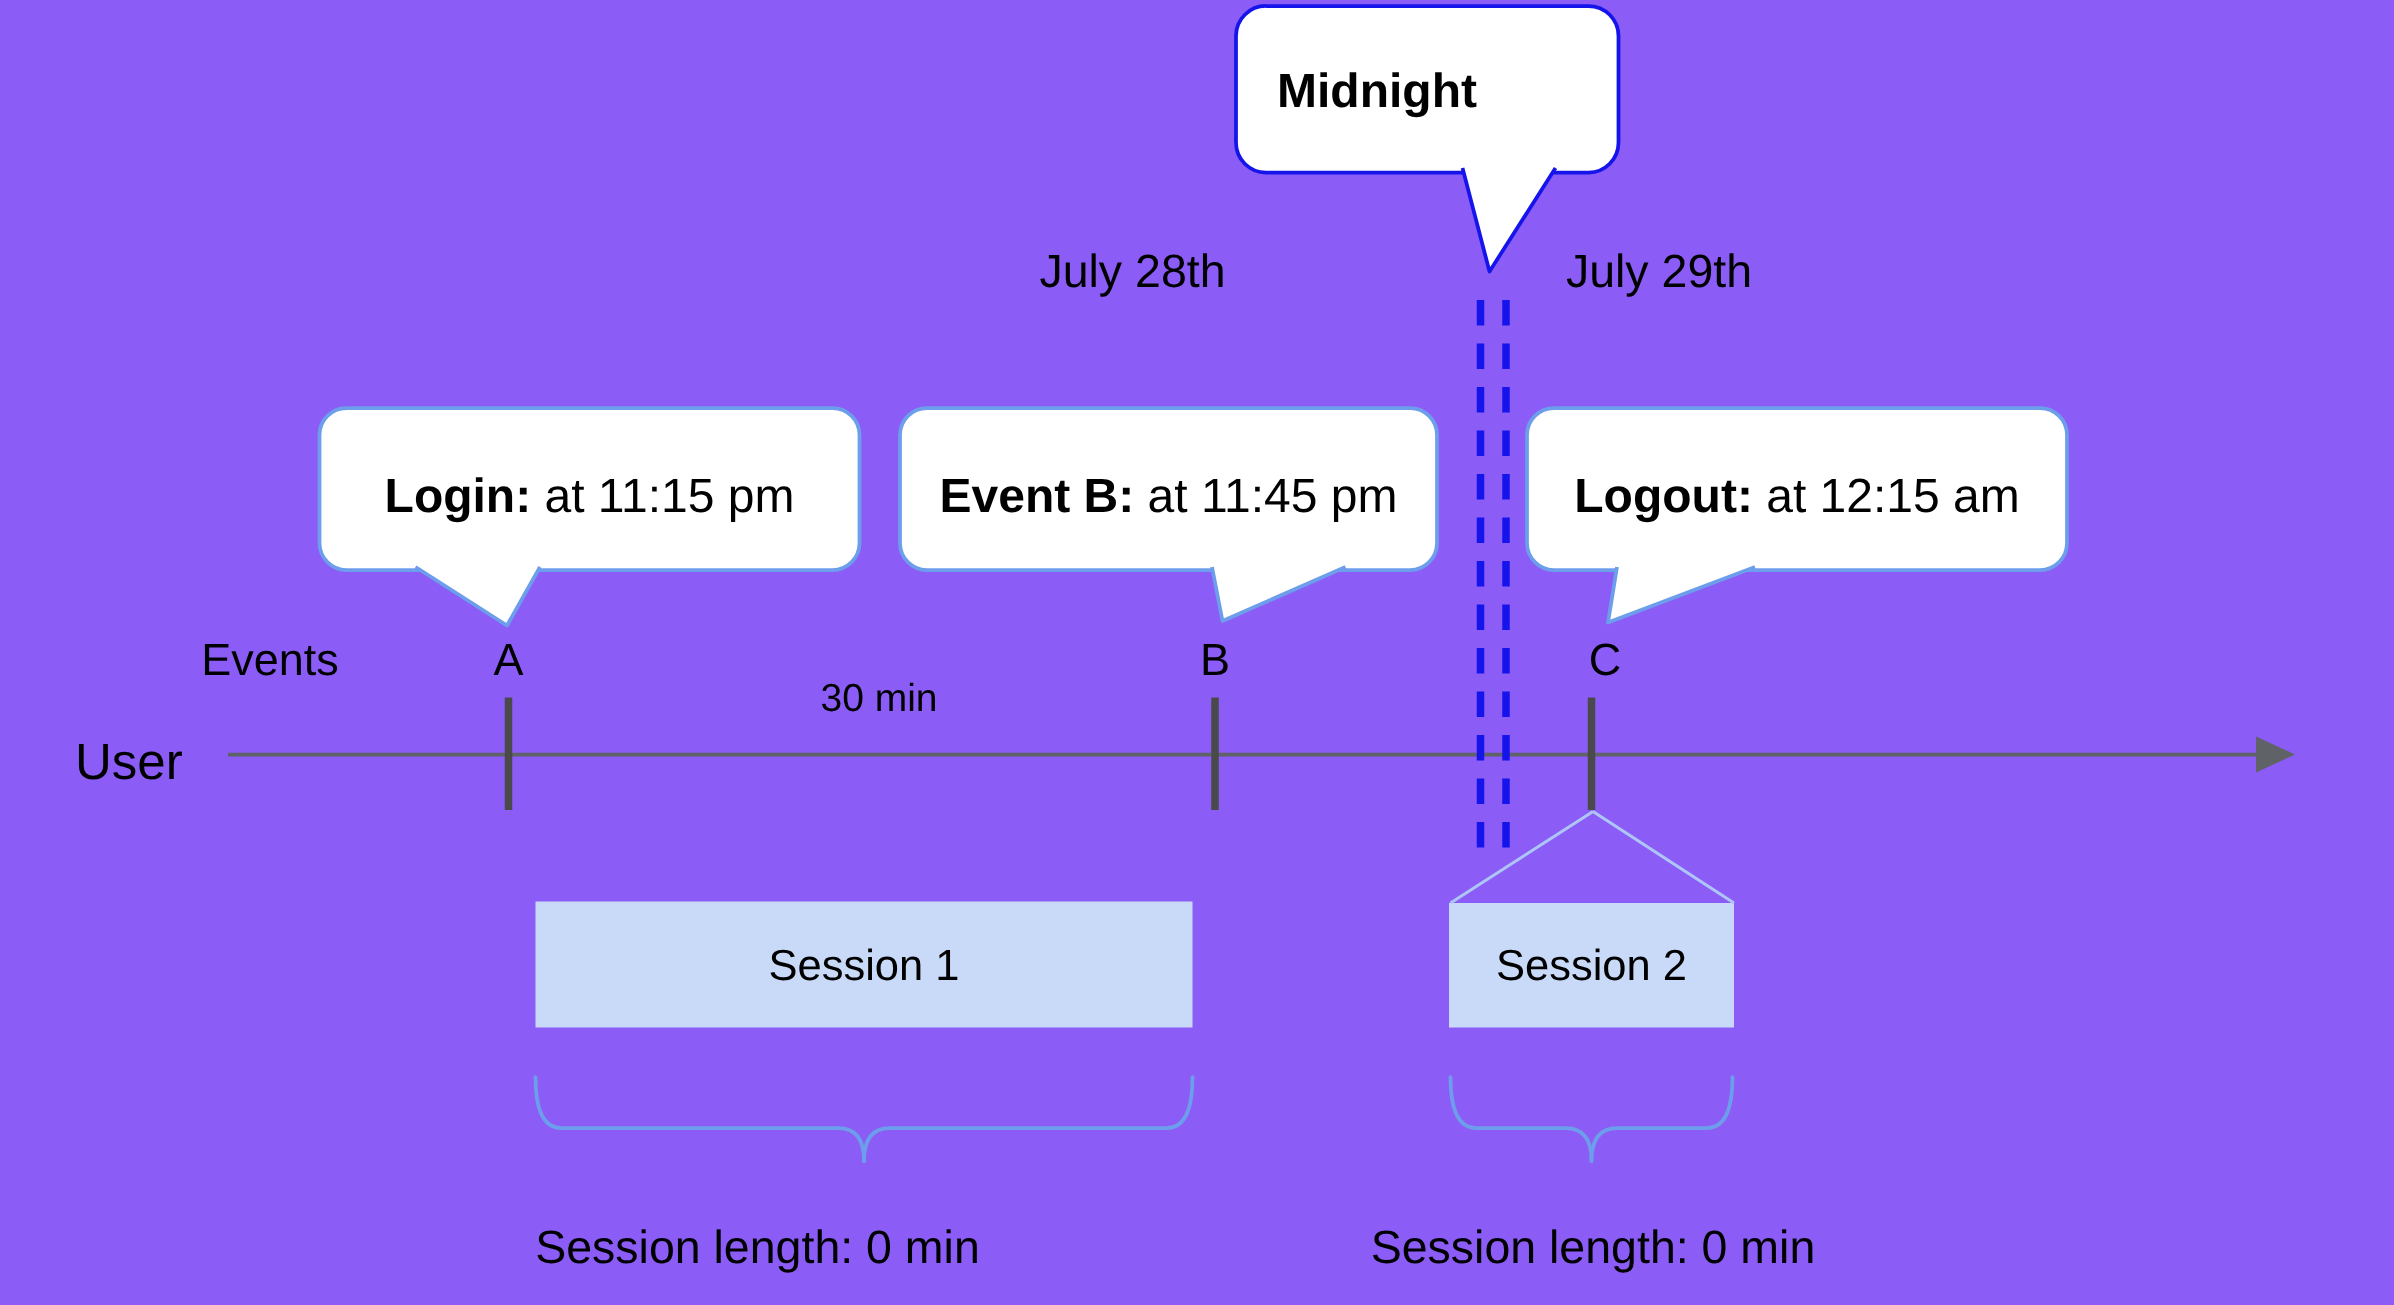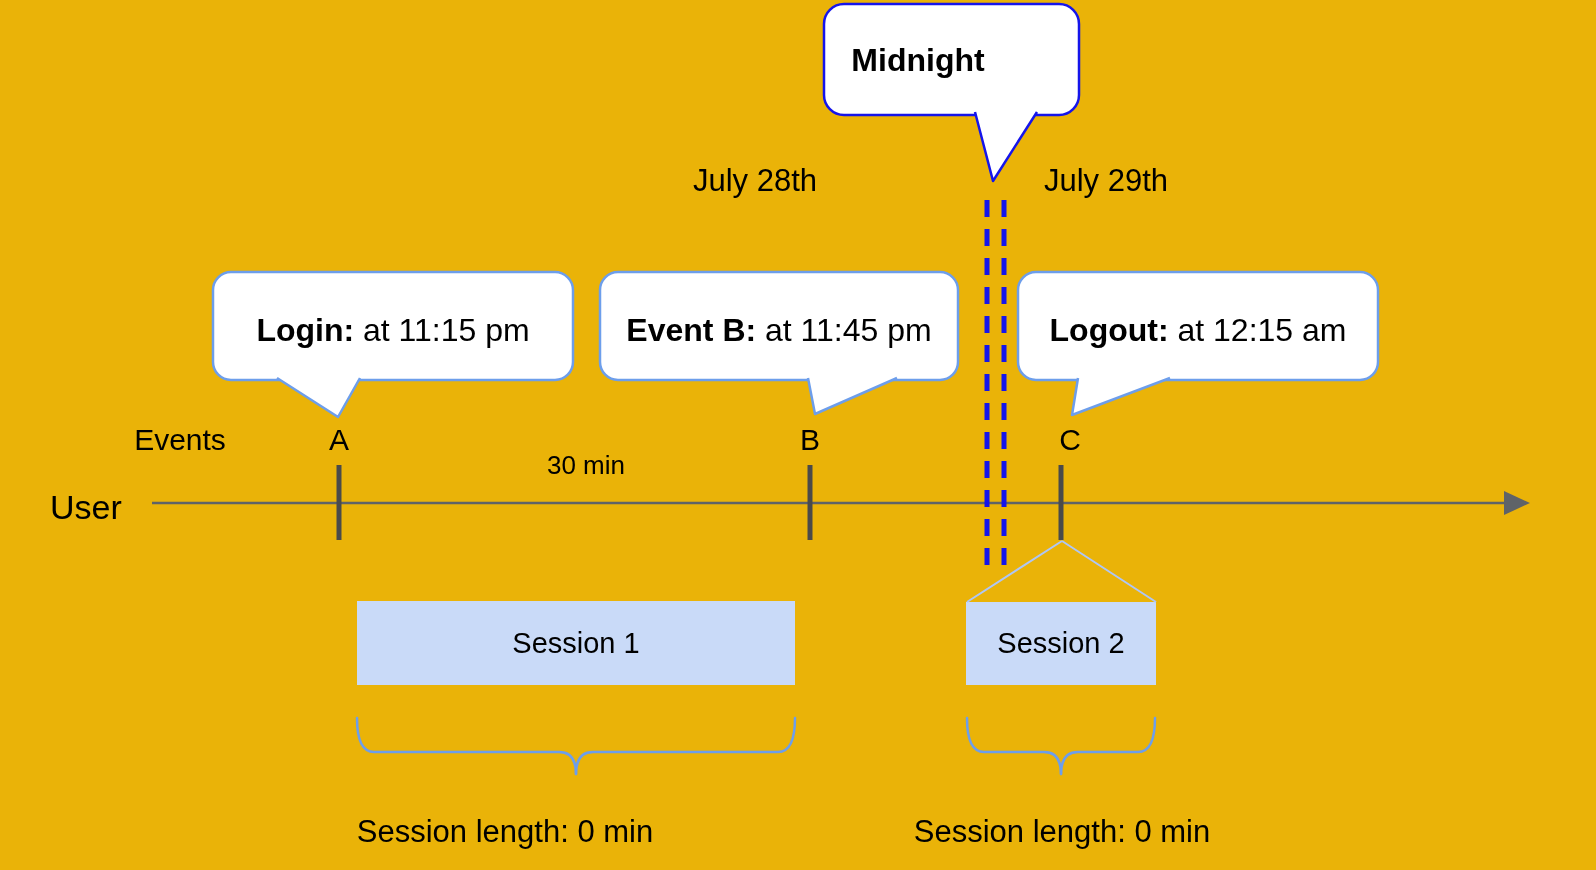--- a/index.html
+++ b/index.html
@@ -8,21 +8,21 @@
     --light-blue:#aec6f7;
     --session-fill:#c9daf8;
     --axis:#5f6368;
     --tick:#4a4a4a;
     --text:#000000;
   }
   html,body{margin:0;padding:0;background:#ffffff;}
   .stage{
     position:relative;
     width:1596px;height:870px;
-    background:#eab308;
+    background:#8b5cf6;
     overflow:hidden;
   }
   svg{display:block;}
   text{
     font-family:"Liberation Sans","DejaVu Sans",sans-serif;
     fill:var(--text);
   }
   .bubble{fill:#ffffff;stroke-width:2.5px;}
   .bubble.dark{stroke:var(--strong-blue);}
   .bubble.soft{stroke:var(--cornflower);}

